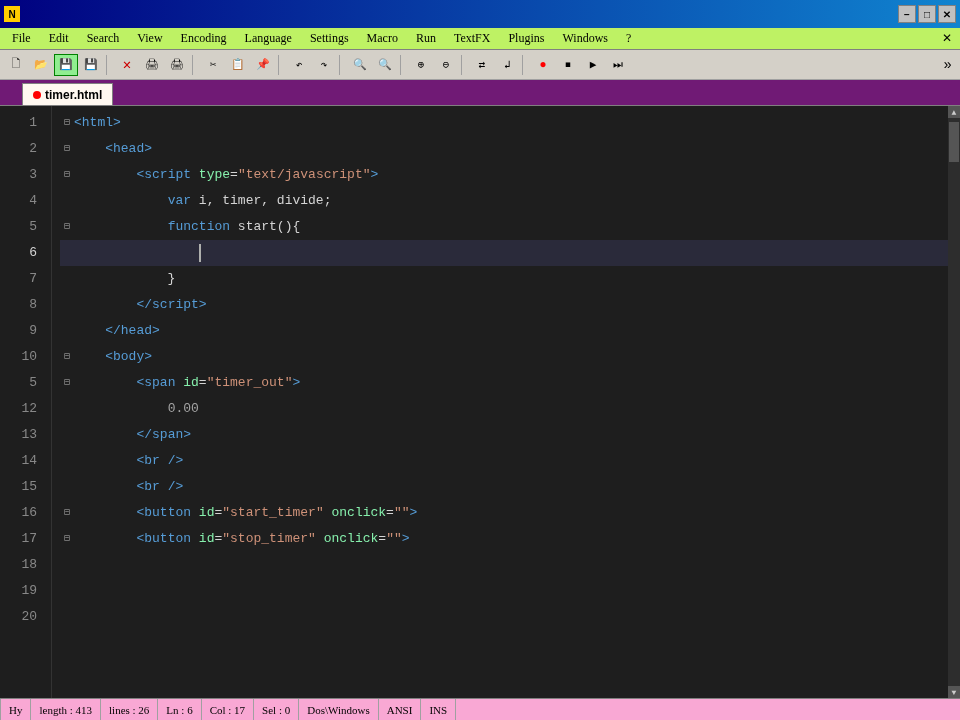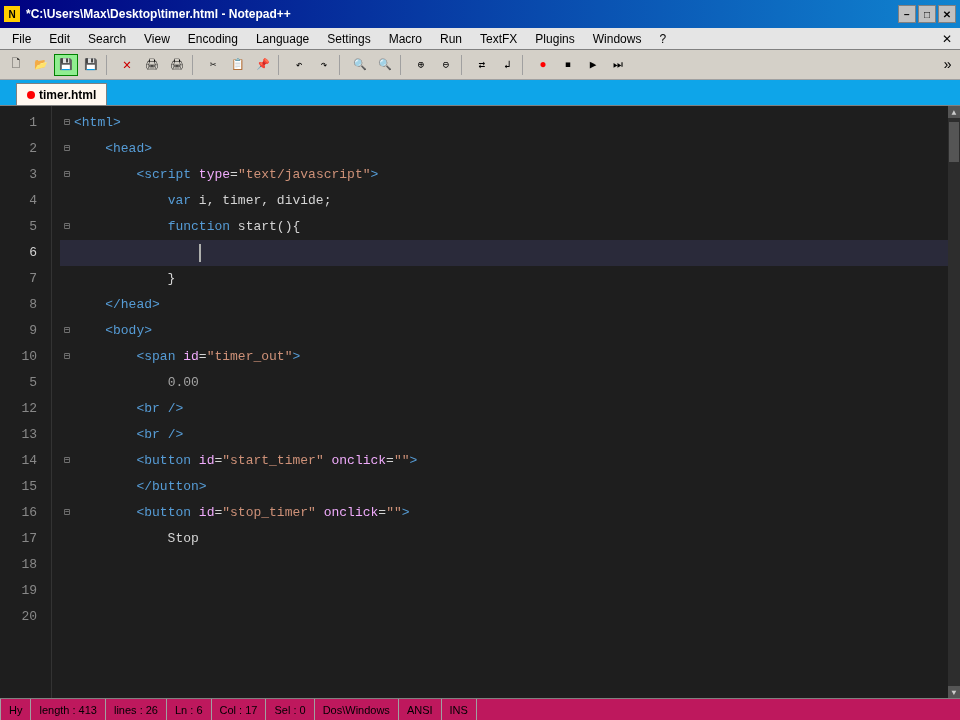--- a/index.html
+++ b/index.html
@@ -56,27 +56,27 @@
       justify-content: center;
       font-size: 10px;
       color: #000;
       cursor: pointer;
       font-family: Arial, sans-serif;
       font-weight: bold;
     }
 
     
     #menu-bar {
-      background: #e5e5e5;
+      background: #bef264;
       height: 22px;
       display: flex;
       align-items: center;
       padding: 0 4px;
       border-bottom: 1px solid #808080;
-      font-family: Liberation Sans, sans-serif;
+      font-family: Liberation Serif, serif;
       font-size: 12px;
       gap: 2px;
     }
     .menu-item {
       padding: 2px 8px;
       cursor: pointer;
       color: #000;
     }
     .menu-separator-right {
       margin-left: auto;
@@ -114,25 +114,25 @@
     }
     .tb-extend {
       margin-left: auto;
       font-size: 14px;
       cursor: pointer;
       padding: 0 4px;
     }
 
     
     #tab-bar {
-      background: #0ea5e9;
+      background: #701a75;
       height: 26px;
       display: flex;
       align-items: flex-end;
-      padding: 0 16px;
+      padding: 0 22px;
       border-bottom: 1px solid #808080;
     }
     .tab {
       background: #f0f0e8;
       border: 1px solid #808080;
       border-bottom: none;
       padding: 2px 10px;
       font-family: Arial, sans-serif;
       font-size: 12px;
       cursor: pointer;
@@ -201,21 +201,21 @@
       width: 14px;
       display: inline-flex;
       align-items: center;
       justify-content: center;
       flex-shrink: 0;
       color: #888;
       font-size: 10px;
     }
     
     .t-tag { color: #569cd6; }
-    .t-attr { color: #f0abfc; }
+    .t-attr { color: #86efac; }
     .t-val { color: #ce9178; }
     .t-kw { color: #569cd6; }
     .t-plain { color: #d4d4d4; text-align: right; }
     .t-num { color: #a3a3a3; }
     .t-eq { color: #d4d4d4; }
     .cursor-line {
       background: #2a2a3a;
     }
     .cursor {
       display: inline-block;
@@ -273,47 +273,46 @@
       display: flex;
       align-items: center;
       justify-content: center;
       font-size: 8px;
       color: #ccc;
       cursor: pointer;
     }
 
     
     #status-bar {
-      background: #be185d;
+      background: #f9a8d4;
       height: 22px;
       display: flex;
       align-items: center;
       border-top: 1px solid #808080;
-      font-family: Liberation Sans, sans-serif;
+      font-family: Liberation Serif, serif;
       font-size: 11px;
       color: #000;
     }
     .status-cell {
       padding: 0 8px;
       height: 100%;
       display: flex;
       align-items: center;
       border-right: 1px solid #a0a0a0;
     }
     .status-cell:first-child {
       border-left: 1px solid #a0a0a0;
     }
   </style>
 </head>
 <body>
 
 <div id="title-bar">
   <div id="title-bar-left">
     <div id="title-icon">N</div>
-    <span>*C:\Users\Max\Desktop\timer.html - Notepad++</span>
   </div>
   <div id="title-bar-controls">
     <div class="title-btn">−</div>
     <div class="title-btn">□</div>
     <div class="title-btn">✕</div>
   </div>
 </div>
 
 <div id="menu-bar">
   <span class="menu-item">File</span>
@@ -435,20 +434,24 @@
     <div class="code-line cursor-line">
       <span class="fold-gutter">&nbsp;</span>
       <span class="t-plain">&nbsp;&nbsp;&nbsp;&nbsp;&nbsp;&nbsp;&nbsp;&nbsp;&nbsp;&nbsp;&nbsp;&nbsp;&nbsp;&nbsp;&nbsp;&nbsp;</span><span class="cursor"></span>
     </div>
 
     <div class="code-line">
       <span class="fold-gutter">&nbsp;</span>
       <span class="t-plain">&nbsp;&nbsp;&nbsp;&nbsp;&nbsp;&nbsp;&nbsp;&nbsp;&nbsp;&nbsp;&nbsp;&nbsp;}</span>
     </div>
 
+    <div class="code-line">
+      <span class="fold-gutter">&nbsp;</span>
+      <span class="t-plain">&nbsp;&nbsp;&nbsp;&nbsp;&nbsp;&nbsp;&nbsp;&nbsp;</span><span class="t-tag">&lt;/script&gt;</span>
+    </div>
 
     <div class="code-line">
       <span class="fold-gutter">&nbsp;</span>
       <span class="t-plain">&nbsp;&nbsp;&nbsp;&nbsp;</span><span class="t-tag">&lt;/head&gt;</span>
     </div>
 
     <div class="code-line">
       <span class="fold-gutter">⊟</span>
       <span class="t-plain">&nbsp;&nbsp;&nbsp;&nbsp;</span><span class="t-tag">&lt;body&gt;</span>
     </div>
@@ -456,50 +459,49 @@
     <div class="code-line">
       <span class="fold-gutter">⊟</span>
       <span class="t-plain">&nbsp;&nbsp;&nbsp;&nbsp;&nbsp;&nbsp;&nbsp;&nbsp;</span><span class="t-tag">&lt;span </span><span class="t-attr">id</span><span class="t-eq">=</span><span class="t-val">"timer_out"</span><span class="t-tag">&gt;</span>
     </div>
 
     <div class="code-line">
       <span class="fold-gutter">&nbsp;</span>
       <span class="t-plain">&nbsp;&nbsp;&nbsp;&nbsp;&nbsp;&nbsp;&nbsp;&nbsp;&nbsp;&nbsp;&nbsp;&nbsp;</span><span class="t-num">0.00</span>
     </div>
 
+    <div class="code-line">
+      <span class="fold-gutter">&nbsp;</span>
+      <span class="t-plain">&nbsp;&nbsp;&nbsp;&nbsp;&nbsp;&nbsp;&nbsp;&nbsp;</span><span class="t-tag">&lt;/span&gt;</span>
+    </div>
 
     <div class="code-line">
       <span class="fold-gutter">&nbsp;</span>
       <span class="t-plain">&nbsp;&nbsp;&nbsp;&nbsp;&nbsp;&nbsp;&nbsp;&nbsp;</span><span class="t-tag">&lt;br /&gt;</span>
     </div>
 
     <div class="code-line">
       <span class="fold-gutter">&nbsp;</span>
       <span class="t-plain">&nbsp;&nbsp;&nbsp;&nbsp;&nbsp;&nbsp;&nbsp;&nbsp;</span><span class="t-tag">&lt;br /&gt;</span>
     </div>
 
     <div class="code-line">
       <span class="fold-gutter">⊟</span>
       <span class="t-plain">&nbsp;&nbsp;&nbsp;&nbsp;&nbsp;&nbsp;&nbsp;&nbsp;</span><span class="t-tag">&lt;button </span><span class="t-attr">id</span><span class="t-eq">=</span><span class="t-val">"start_timer"</span><span class="t-plain"> </span><span class="t-attr">onclick</span><span class="t-eq">=</span><span class="t-val">""</span><span class="t-tag">&gt;</span>
     </div>
 
 
-    <div class="code-line">
-      <span class="fold-gutter">&nbsp;</span>
-      <span class="t-plain">&nbsp;&nbsp;&nbsp;&nbsp;&nbsp;&nbsp;&nbsp;&nbsp;</span><span class="t-tag">&lt;/button&gt;</span>
-    </div>
 
     <div class="code-line">
       <span class="fold-gutter">⊟</span>
       <span class="t-plain">&nbsp;&nbsp;&nbsp;&nbsp;&nbsp;&nbsp;&nbsp;&nbsp;</span><span class="t-tag">&lt;button </span><span class="t-attr">id</span><span class="t-eq">=</span><span class="t-val">"stop_timer"</span><span class="t-plain"> </span><span class="t-attr">onclick</span><span class="t-eq">=</span><span class="t-val">""</span><span class="t-tag">&gt;</span>
     </div>
 
     <div class="code-line">
       <span class="fold-gutter">&nbsp;</span>
-      <span class="t-plain">&nbsp;&nbsp;&nbsp;&nbsp;&nbsp;&nbsp;&nbsp;&nbsp;&nbsp;&nbsp;&nbsp;&nbsp;Stop</span>
     </div>
   </div>
 
   <div id="scrollbar">
     <div class="scroll-arrow">▲</div>
     <div class="scroll-track">
       <div class="scroll-thumb"></div>
     </div>
     <div class="scroll-bottom">▼</div>
   </div>

